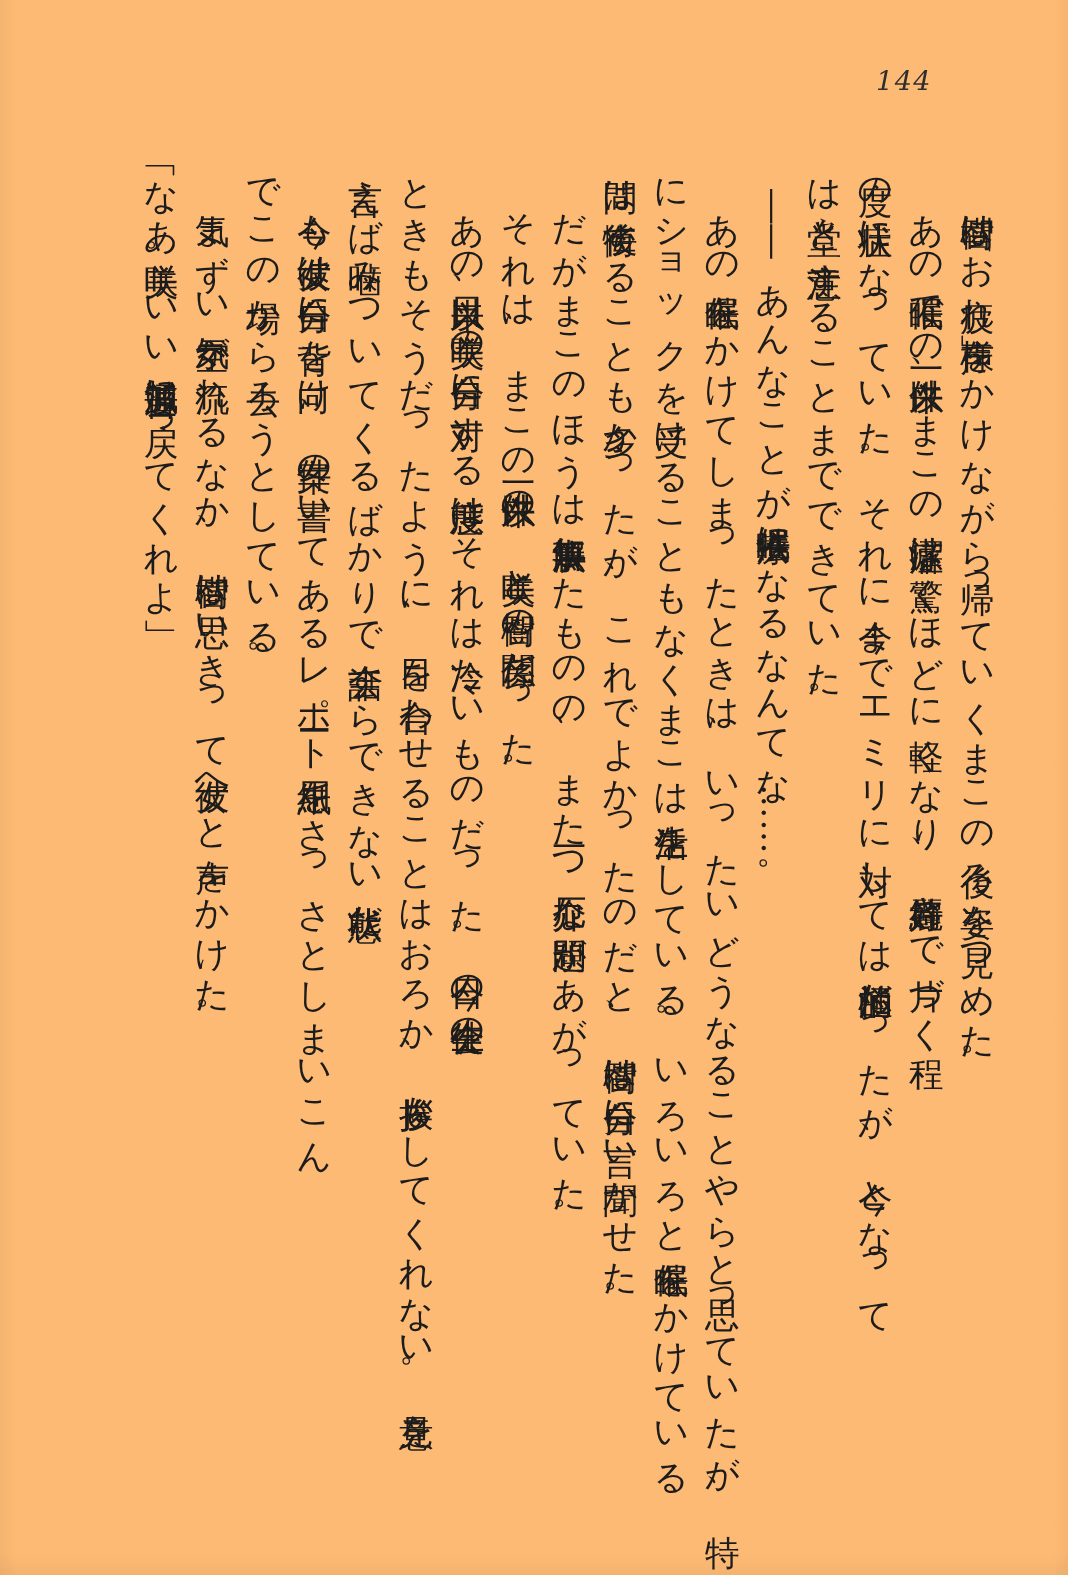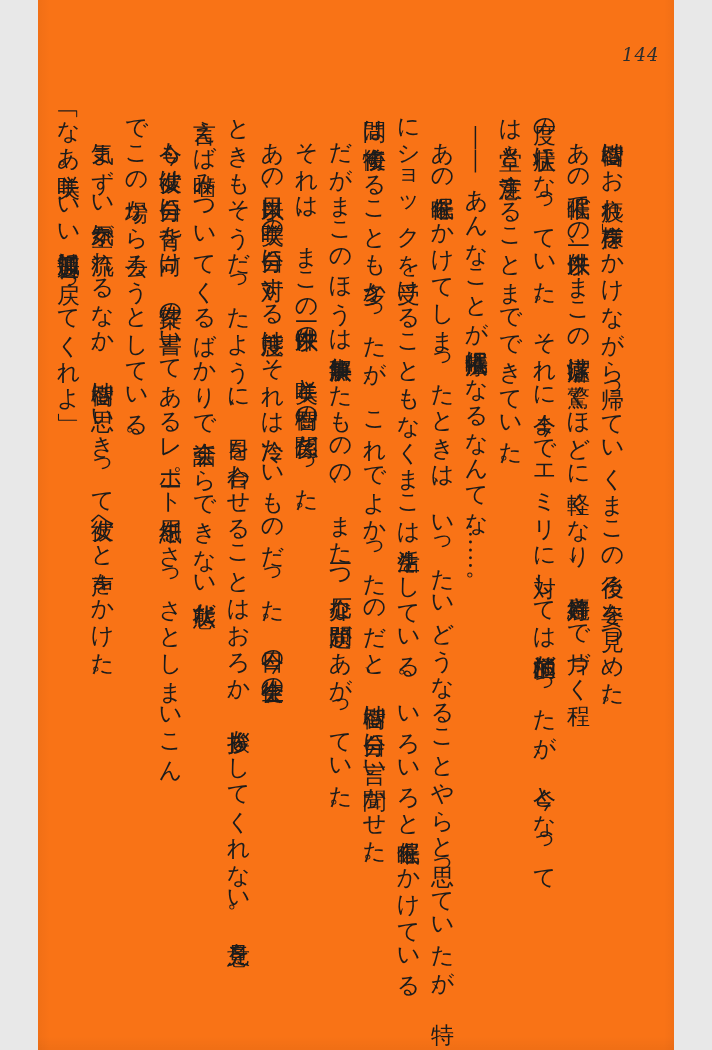--- a/index.html
+++ b/index.html
@@ -2,24 +2,24 @@
 <html lang="ja"><head>
 <meta charset="utf-8">
 <style>
   html, body {
     margin: 0;
     padding: 0;
     background: #e8e8e8;
   }
   .page {
     position: relative;
-    width: 636px;
+    width: 712px;
     height: 1050px;
     margin: 0 auto;
-    background: #f97316;
+    background: #fdba74;
     overflow: hidden;
     font-family: "DejaVu Serif", "Liberation Serif", serif;
     color: #1c1c1c;
   }
   
   .page::before {
     content: "";
     position: absolute;
     inset: 0;
     background:

